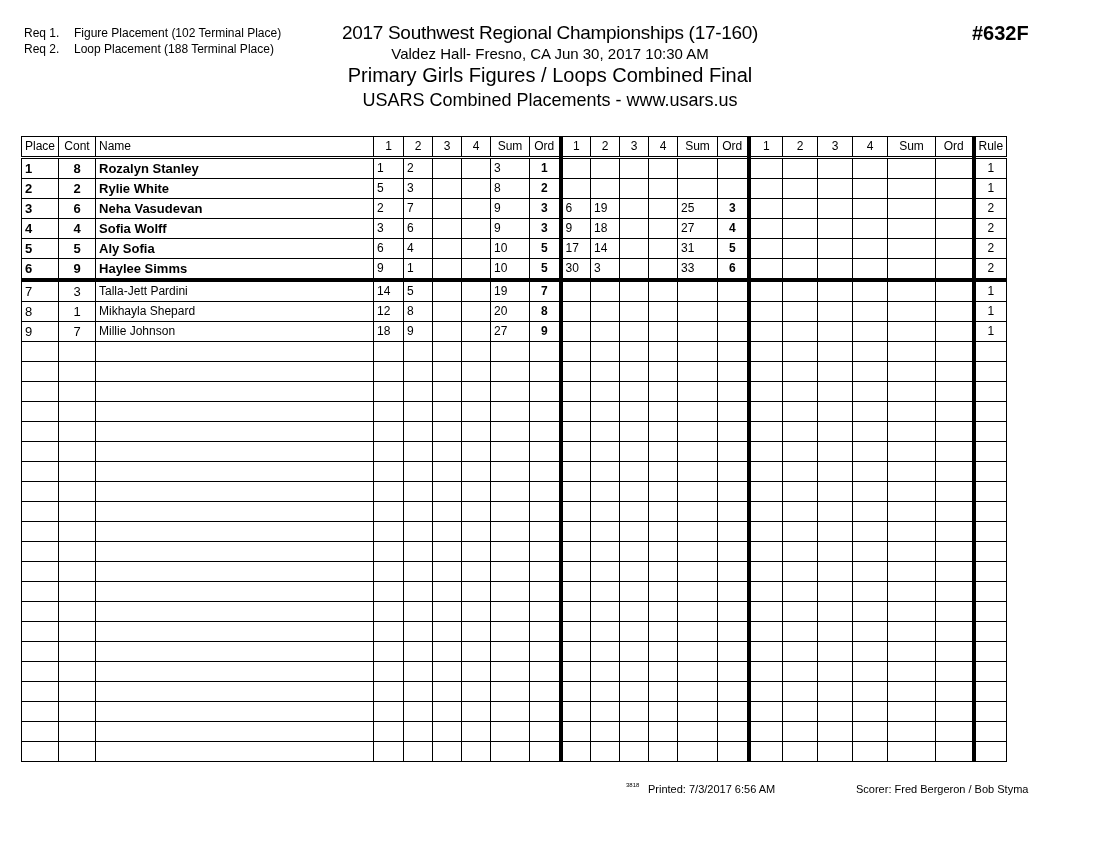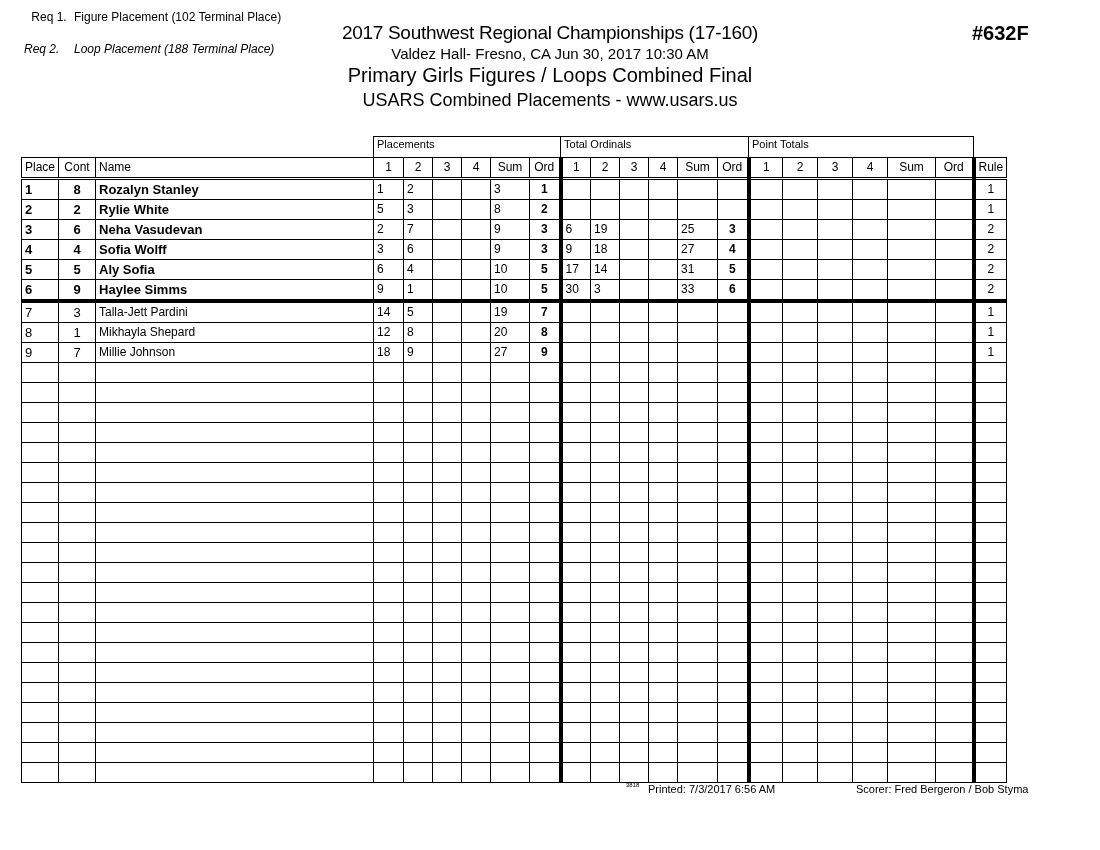--- a/index.html
+++ b/index.html
@@ -1,20 +1,20 @@
 <!DOCTYPE html>
 <html><head>
 <meta charset="utf-8">
 <style>
   html, body { margin: 0; padding: 0; background: #ffffff; }
   body { width: 1100px; height: 850px; position: relative; overflow: hidden; font-family: "Liberation Sans", sans-serif; color: #000; }
   .req { position: absolute; left: 24px; font-size: 12px; line-height: 16px; }
   .req .n { display: inline-block; width: 50px; }
-  #req1 { top: 9px; text-align: center; }
-  #req2 { top: 41px; font-style: italic; }
+  #req1 { top: 25px; }
+  #req2 { top: 41px; }
   .hdr { position: absolute; left: 300px; width: 500px; text-align: center; }
   #title { top: 22px; font-size: 19px; font-weight: normal; letter-spacing: -0.3px; }
   #venue { top: 45px; font-size: 15px; }
   #event { top: 64px; font-size: 20px; font-weight: normal; }
   #subtitle { top: 90px; font-size: 18px; }
   #event-no { position: absolute; left: 963px; top: 22px; font-size: 20px; font-weight: bold; margin-left: 9px; }
 
   table.grid { position: absolute; left: 21px; top: 136px; border-collapse: collapse; table-layout: fixed; font-size: 12px; }
   table.grid td { border: 1px solid #000; height: 19px; padding: 0 3px; white-space: nowrap; overflow: hidden; vertical-align: middle; line-height: 19px; }
   table.grid tr.group td { height: 20px; vertical-align: top; line-height: 14px; font-size: 11px; padding-top: 0; }
@@ -68,27 +68,20 @@
       <col style="width:31px">
     <col style="width:34px">
       <col style="width:35px">
       <col style="width:35px">
       <col style="width:35px">
       <col style="width:48px">
       <col style="width:38px">
     <col style="width:32px">
   </colgroup>
   <tbody id="tbody">
-    <tr class="group">
-      <td class="blank" colspan="3"></td>
-      <td colspan="6">Placements</td>
-      <td colspan="6">Total Ordinals</td>
-      <td colspan="6">Point Totals</td>
-      <td class="blank"></td>
-    </tr>
     <tr class="colhead">
       <td class="l">Place</td>
       <td class="c">Cont</td>
       <td class="l">Name</td>
       <td class="c">1</td>
       <td class="c">2</td>
       <td class="c">3</td>
       <td class="c">4</td>
       <td class="c">Sum</td>
       <td class="c">Ord</td>

